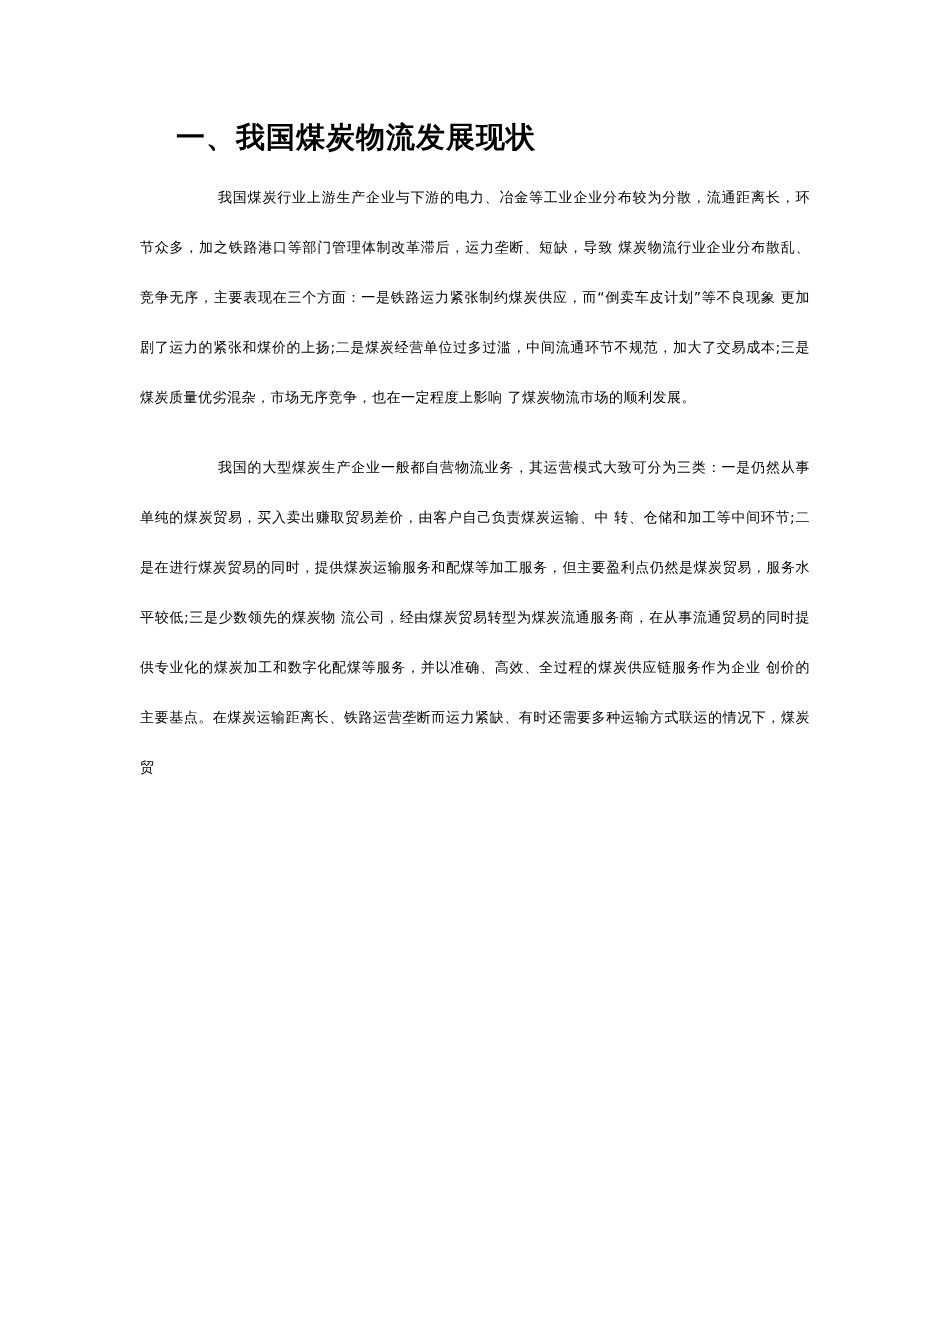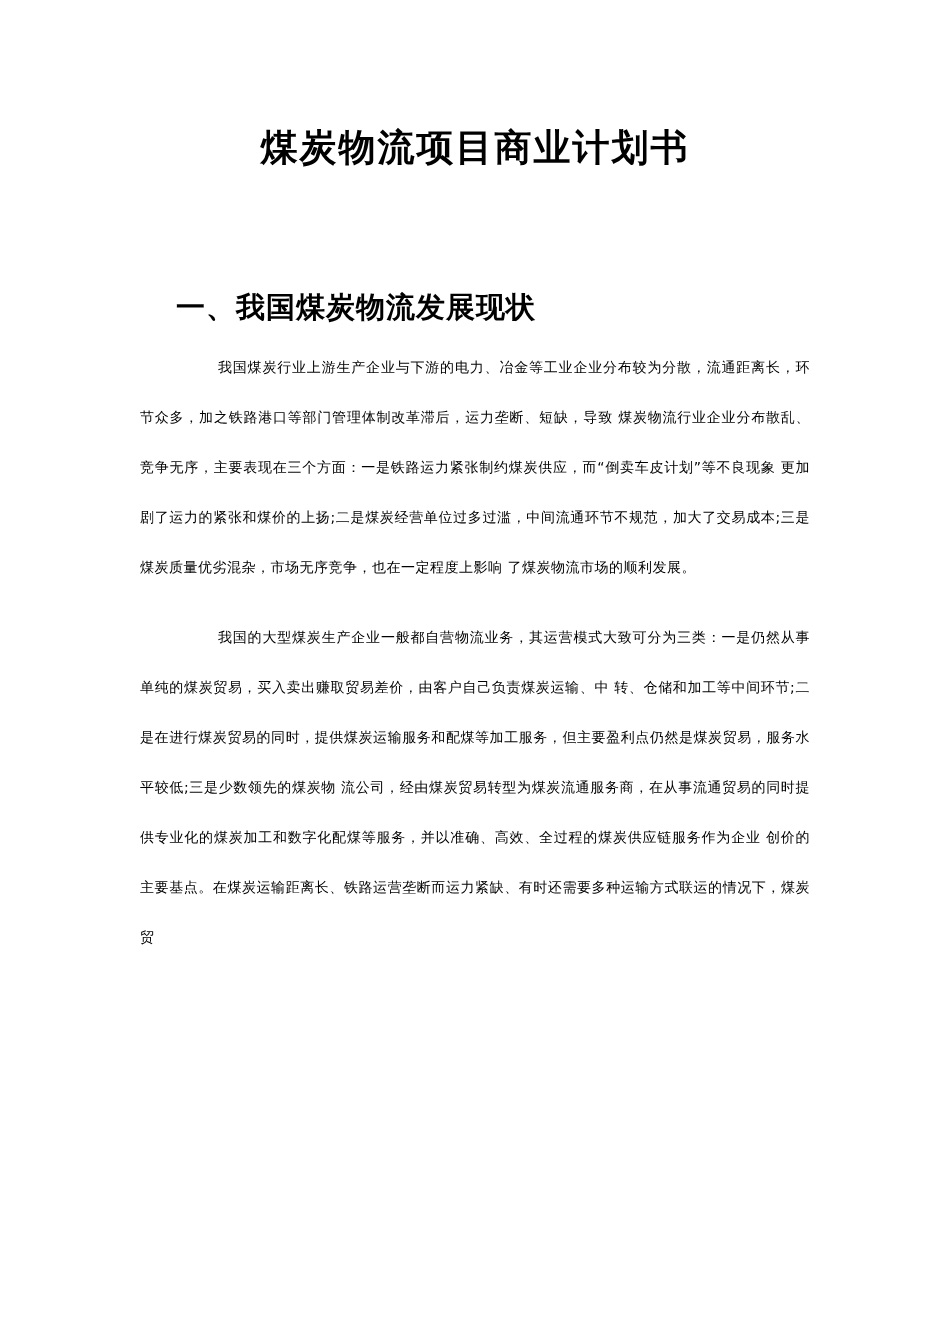--- a/index.html
+++ b/index.html
@@ -43,21 +43,20 @@
     word-break: break-all;
   }
   .body-paragraph + .body-paragraph {
     margin-top: 20px;
   }
 </style>
 </head>
 <body>
 
 <div class="doc-page">
-  <h1 class="doc-title">煤炭物流项目商业计划书</h1>
 
   <div class="doc-body">
     <h2 class="section-heading">一、我国煤炭物流发展现状</h2>
 
     <p class="body-paragraph">我国煤炭行业上游生产企业与下游的电力、冶金等工业企业分布较为分散，流通距离长，环节众多，加之铁路港口等部门管理体制改革滞后，运力垄断、短缺，导致 煤炭物流行业企业分布散乱、竞争无序，主要表现在三个方面：一是铁路运力紧张制约煤炭供应，而“倒卖车皮计划”等不良现象 更加剧了运力的紧张和煤价的上扬;二是煤炭经营单位过多过滥，中间流通环节不规范，加大了交易成本;三是煤炭质量优劣混杂，市场无序竞争，也在一定程度上影响 了煤炭物流市场的顺利发展。</p>
 
     <p class="body-paragraph">我国的大型煤炭生产企业一般都自营物流业务，其运营模式大致可分为三类：一是仍然从事单纯的煤炭贸易，买入卖出赚取贸易差价，由客户自己负责煤炭运输、中 转、仓储和加工等中间环节;二是在进行煤炭贸易的同时，提供煤炭运输服务和配煤等加工服务，但主要盈利点仍然是煤炭贸易，服务水平较低;三是少数领先的煤炭物 流公司，经由煤炭贸易转型为煤炭流通服务商，在从事流通贸易的同时提供专业化的煤炭加工和数字化配煤等服务，并以准确、高效、全过程的煤炭供应链服务作为企业 创价的主要基点。在煤炭运输距离长、铁路运营垄断而运力紧缺、有时还需要多种运输方式联运的情况下，煤炭贸</p>
   </div>
 </div>
 

